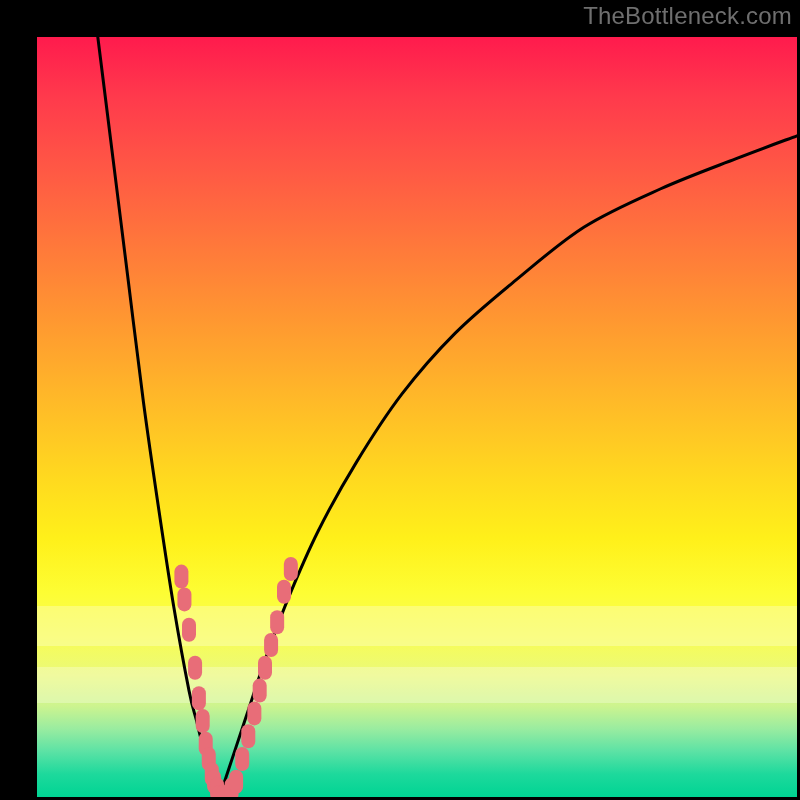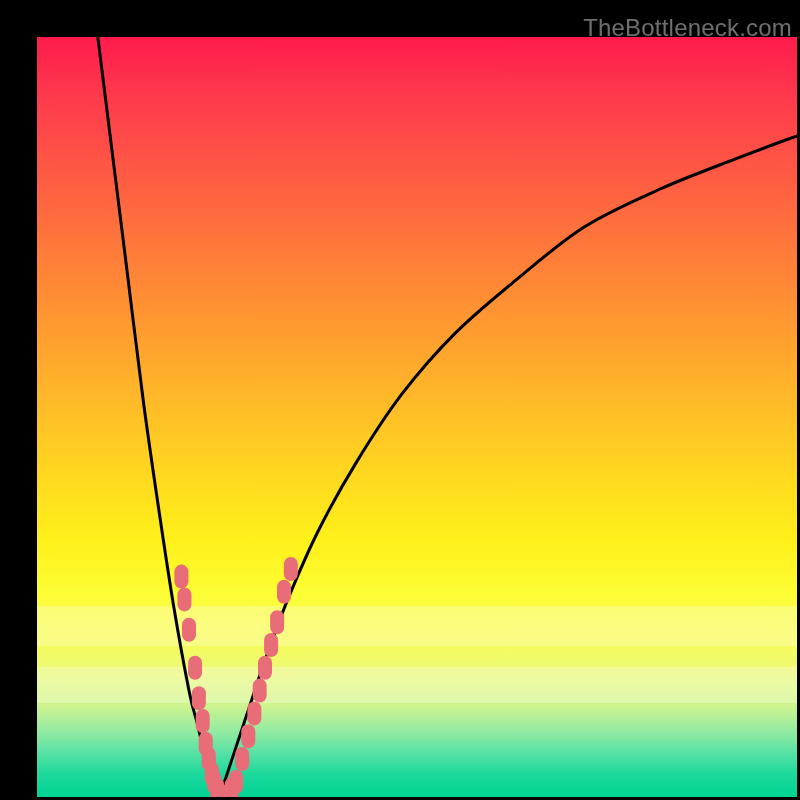--- a/index.html
+++ b/index.html
@@ -59,21 +59,21 @@
   .band.b1 { top: 569px; height: 40px; }
   .band.b2 { top: 630px; height: 36px; }
 
   .svg-layer {
     position: absolute;
     inset: 0;
   }
 
   .watermark {
     position: absolute;
-    top: 14px;
+    top: 2px;
     right: 8px;
     color: #6f6f6f;
     font-size: 24px;
     letter-spacing: 0.2px;
     font-weight: 500;
     user-select: none;
   }
 </style>
 </head>
 <body>

